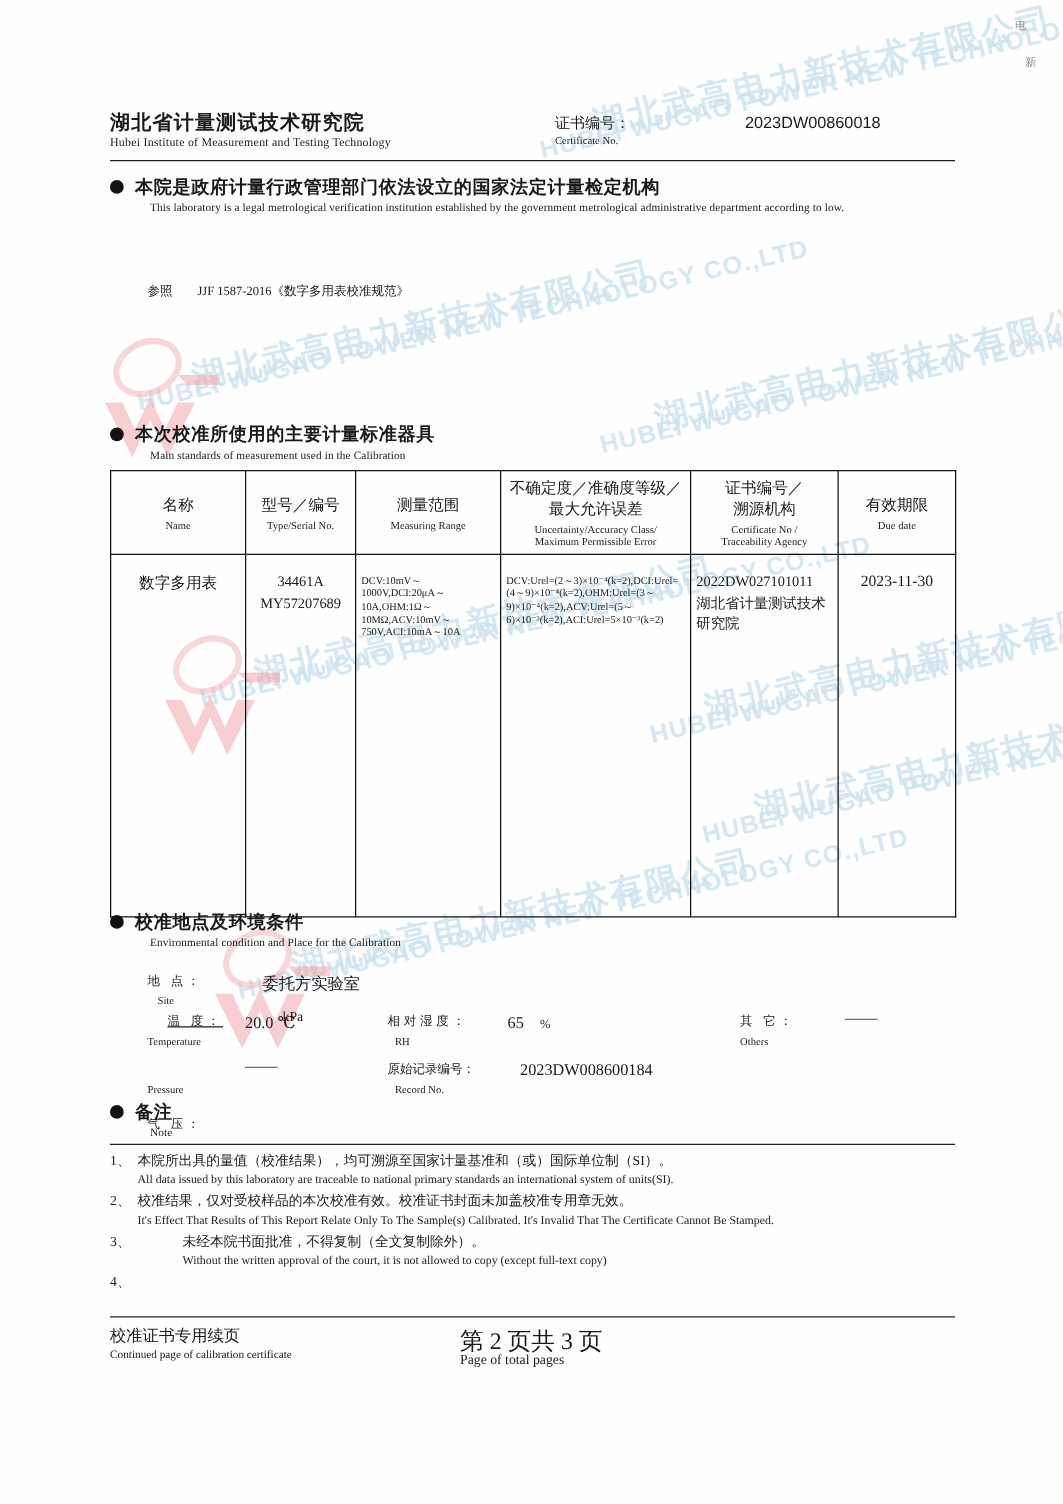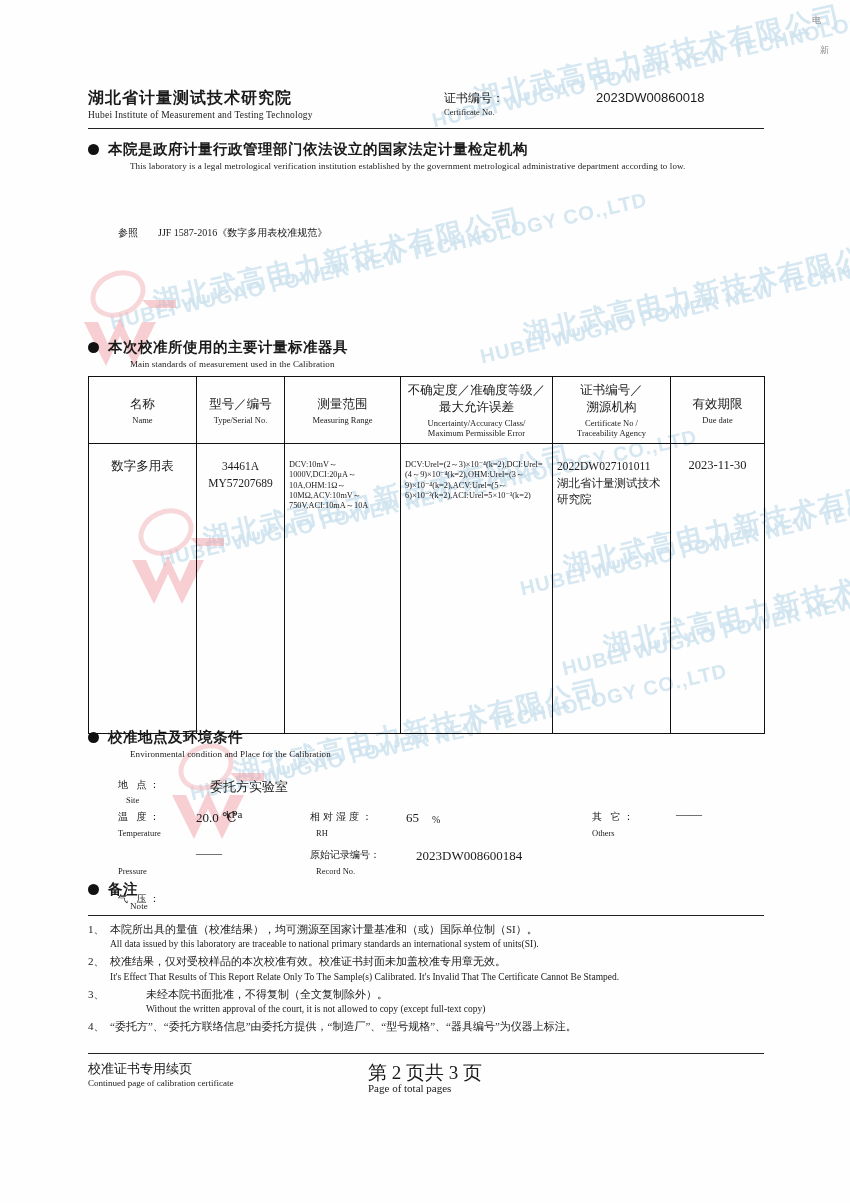--- a/index.html
+++ b/index.html
@@ -102,21 +102,21 @@
     margin-right: 9px;
     vertical-align: -1px;
   }
   .b-cn {
     font-size: 14.5px;
     font-weight: bold;
     letter-spacing: .5px;
   }
   .b-en {
     font-size: 9px;
-    margin-left: 42px;
+    margin-left: 32px;
     margin-top: 2px;
     letter-spacing: .1px;
   }
   .sub-line {
     position: absolute;
     font-size: 10px;
   }
   
   table.std {
     position: absolute;
@@ -298,21 +298,21 @@
 
     <div class="bullet-row" style="top:728px;">
       <span class="bullet"></span><span class="b-cn">校准地点及环境条件</span>
       <div class="b-en">Environmental condition and Place for the Calibration</div>
     </div>
 
     <div class="env-label-cn" style="position:absolute; left:118px; top:778px;">地  点：</div>
     <div class="env-label-en" style="position:absolute; left:126px; top:795px;">Site</div>
     <div class="env-val" style="position:absolute; left:210px; top:778px;">委托方实验室</div>
 
-    <div class="env-label-cn" style="position:absolute; left:118px; top:810px;">温  度：</div>
+    <div class="env-label-cn" style="position:absolute; left:134px; top:810px;text-decoration:underline;">温  度：</div>
     <div class="env-label-en" style="position:absolute; left:118px; top:828px;">Temperature</div>
     <div class="env-val" style="position:absolute; left:196px; top:810px;">20.0 ℃</div>
 
     <div class="env-label-cn" style="position:absolute; left:310px; top:810px;">相对湿度：</div>
     <div class="env-label-en" style="position:absolute; left:316px; top:828px;">RH</div>
     <div class="env-val" style="position:absolute; left:406px; top:810px;">65</div>
     <div style="position:absolute; left:432px; top:814px; font-size:10px;">%</div>
 
     <div class="env-label-cn" style="position:absolute; left:592px; top:810px;">其  它：</div>
     <div class="env-label-en" style="position:absolute; left:592px; top:828px;">Others</div>
@@ -352,21 +352,21 @@
       <div class="note-item" style="display:flex;">
         <span style="width:22px; flex:none;" class="note-cn">3、</span>
         <span style="flex:1;margin-left:36px;">
           <span class="note-cn">未经本院书面批准，不得复制（全文复制除外）。</span><br>
           <span class="note-en">Without the written approval of the court, it is not allowed to copy (except full-text copy)</span>
         </span>
       </div>
       <div class="note-item" style="display:flex;">
         <span style="width:22px; flex:none;" class="note-cn">4、</span>
         <span style="flex:1;">
-          <span class="note-cn">“委托方”、“委托方联络信息”由委托方提供，“制造厂”、“型号规格”、“器具编号”为仪器上标注。</span><br>
+          <br>
         </span>
       </div>
     </div>
 
     <div class="rule" style="top:1053px;"></div>
 
     <div style="position:absolute; left:88px; top:1060px; width:676px;">
       <div class="footer-left-cn">校准证书专用续页</div>
       <div class="footer-left-en">Continued page of calibration certificate</div>
       <div class="footer-mid-cn" style="position:absolute; left:280px; top:0;">第 2 页共 3 页</div>

